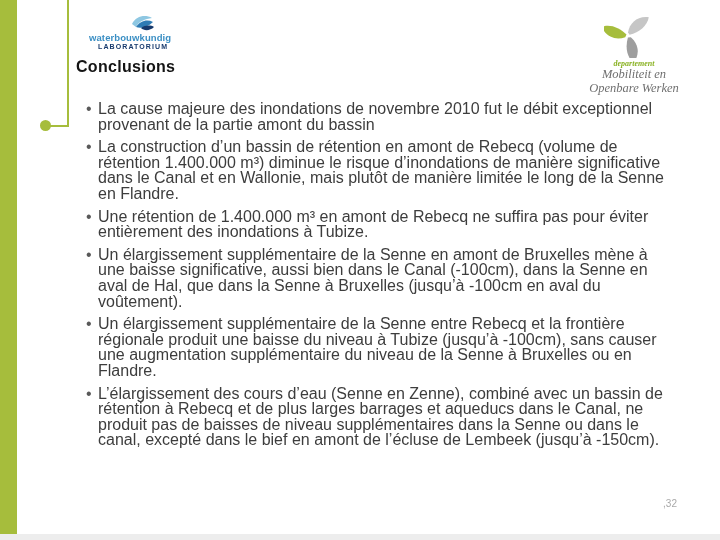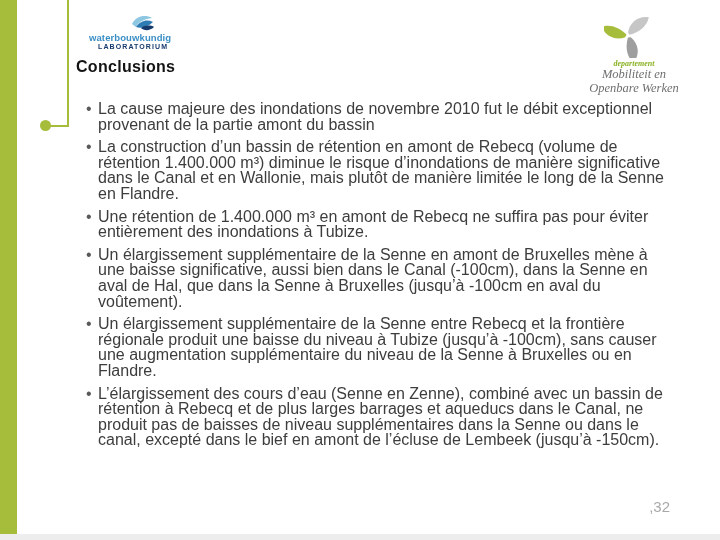--- a/index.html
+++ b/index.html
@@ -134,22 +134,22 @@
   .bullets li::before {
     content: "\2022";
     position: absolute;
     left: 1px; top: 0;
     color: #595959;
   }
 
   
   .page-number {
     position: absolute;
-    right: 50px; top: 498px;
-    font-size: 15px;
+    right: 43px; top: 498px;
+    font-size: 10px;
     color: #a9a9a9;
   }
 </style>
 </head>
 <body>
 
 <div class="slide">
 
   <div class="accent-bar"></div>
   <div class="bottom-strip"></div>

